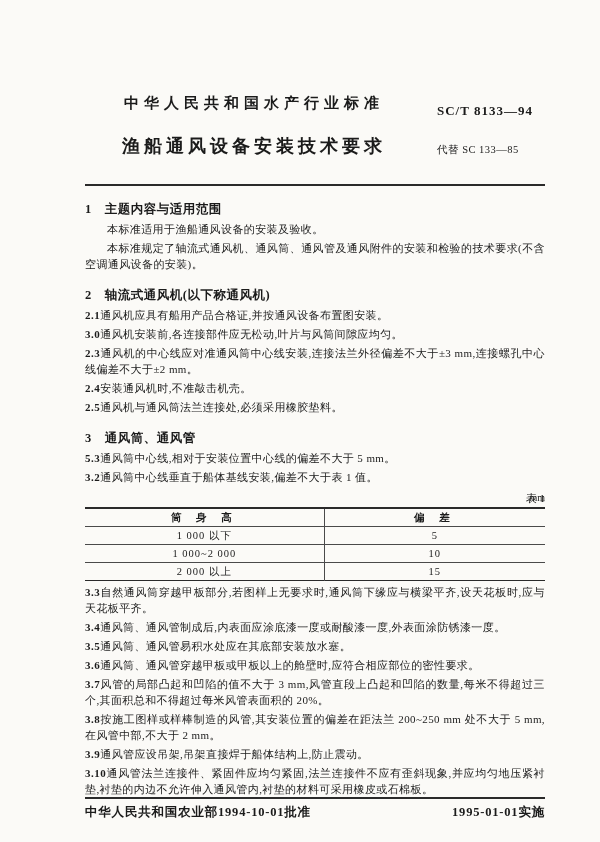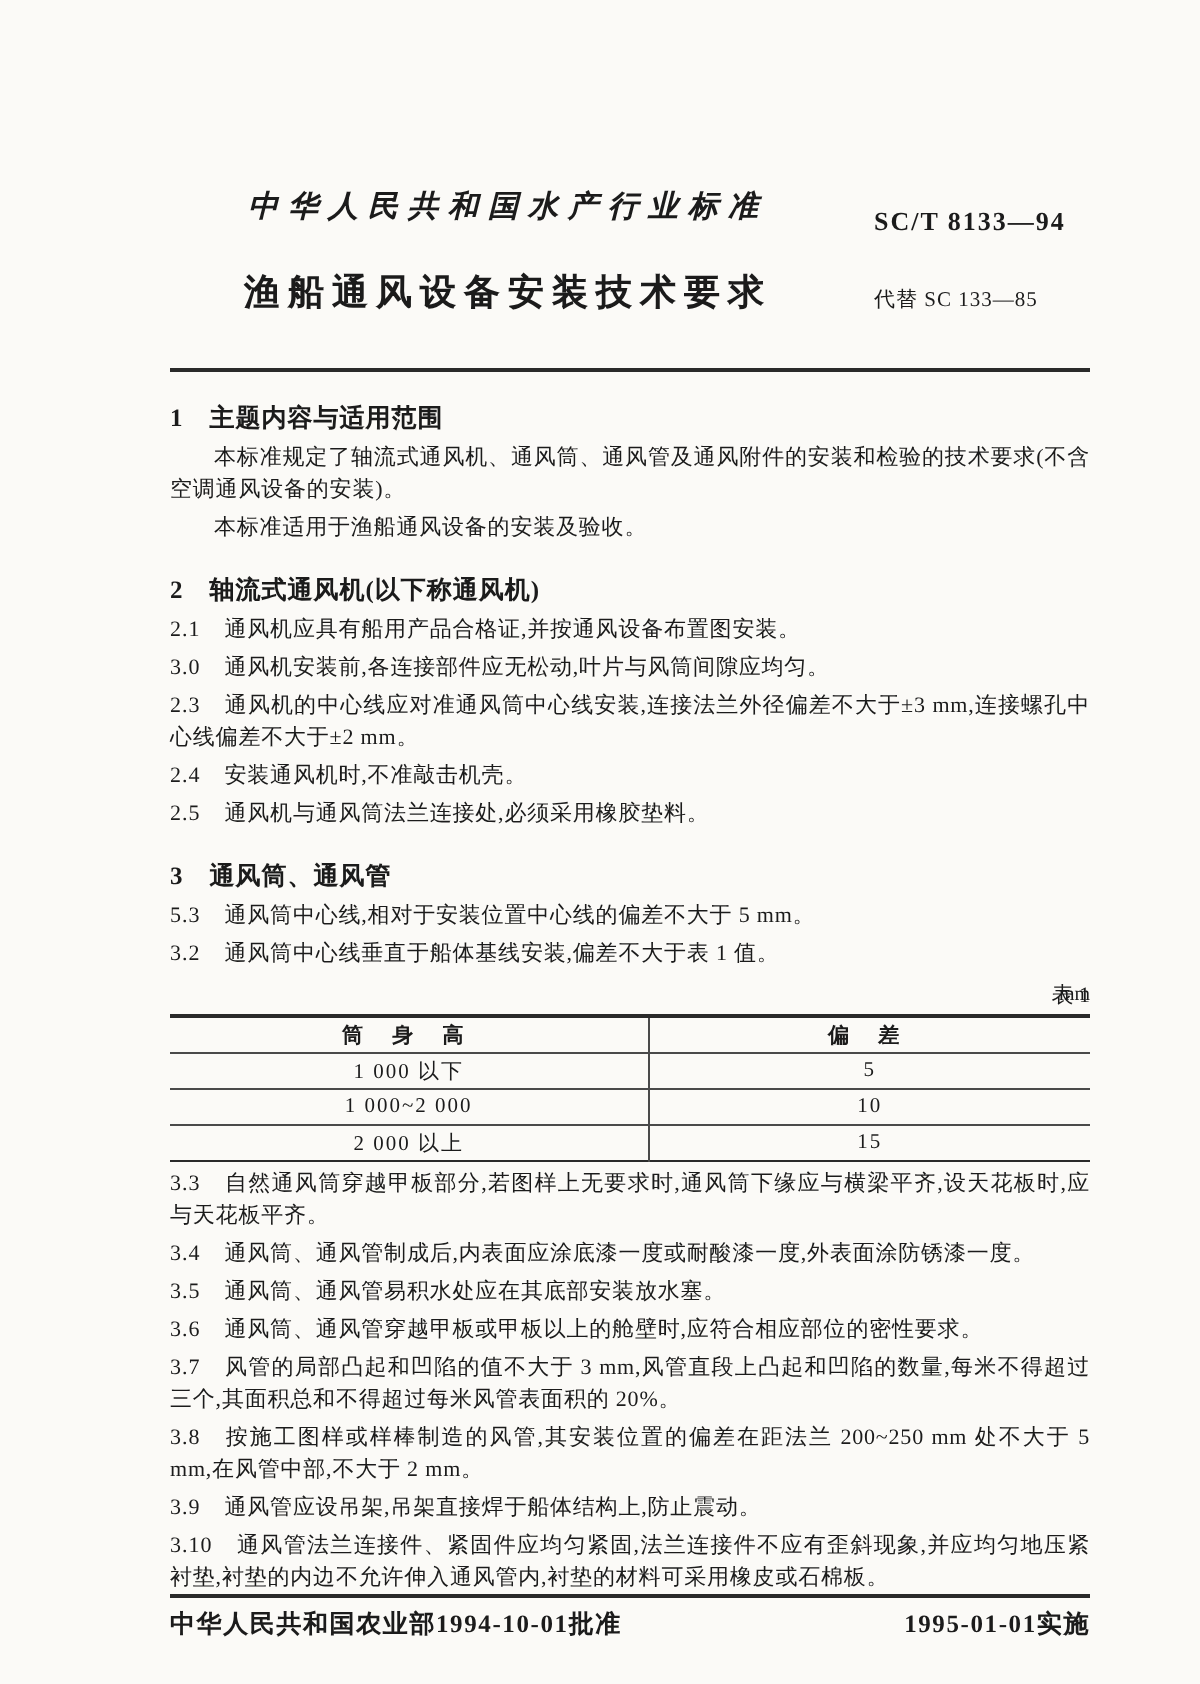--- a/index.html
+++ b/index.html
@@ -14,21 +14,20 @@
     width: 600px; height: 842px;
     padding: 94px 55px 26px 85px;
     display: flex; flex-direction: column;
   }
   
   .hdr { display: flex; align-items: flex-start; }
   .hdr-left { flex: 1 1 auto; text-align: center; padding-right: 14px; }
   .doc-type {
     font-size: 15px; font-weight: bold; letter-spacing: 5px;
     white-space: nowrap;
-    font-style: italic;
   }
   .doc-title {
     margin-top: 21px;
     font-size: 18px; font-weight: bold; letter-spacing: 4px;
     white-space: nowrap;
   }
   .hdr-right { width: 108px; flex: 0 0 auto; text-align: left; }
   .std-no {
     margin-top: 9px;
     font-size: 13px; font-weight: bold; letter-spacing: 1px;
@@ -51,22 +50,21 @@
   }
   .sec-h .sec-no { margin-right: 13px; font-weight: bold; }
   p.body-p {
     margin: 3px 0 0 0;
     font-size: 11px; line-height: 16px;
     letter-spacing: 0.4px;
     text-align: justify;
   }
   p.indent { text-indent: 2em; }
   p.clause .cno {
-    font-weight: normal;
-    margin-right: 12px;
+    font-weight: bold;
     letter-spacing: 0.5px;
   }
   
   .tbl-cap {
     position: relative;
     margin-top: 5px;
     font-size: 11px;
     text-align: right;
     height: 16px; line-height: 16px;
   }
@@ -115,22 +113,22 @@
     <div class="hdr-right">
       <div class="std-no">SC/T 8133—94</div>
       <div class="replaces">代替 SC 133—85</div>
     </div>
   </div>
   <div class="rule"></div>
 
   <div class="sec-h">
     <span class="sec-no">1</span><span>主题内容与适用范围</span>
   </div>
+  <p class="body-p indent">本标准适用于渔船通风设备的安装及验收。</p>
   <p class="body-p indent">本标准规定了轴流式通风机、通风筒、通风管及通风附件的安装和检验的技术要求(不含空调通风设备的安装)。</p>
-  <p class="body-p indent">本标准适用于渔船通风设备的安装及验收。</p>
 
   <div class="sec-h">
     <span class="sec-no">2</span><span>轴流式通风机(以下称通风机)</span>
   </div>
   <p class="body-p clause"><span class="cno">2.1</span><span>通风机应具有船用产品合格证,并按通风设备布置图安装。</span></p>
   <p class="body-p clause"><span class="cno">3.0</span><span>通风机安装前,各连接部件应无松动,叶片与风筒间隙应均匀。</span></p>
   <p class="body-p clause"><span class="cno">2.3</span><span>通风机的中心线应对准通风筒中心线安装,连接法兰外径偏差不大于±3 mm,连接螺孔中心线偏差不大于±2 mm。</span></p>
   <p class="body-p clause"><span class="cno">2.4</span><span>安装通风机时,不准敲击机壳。</span></p>
   <p class="body-p clause"><span class="cno">2.5</span><span>通风机与通风筒法兰连接处,必须采用橡胶垫料。</span></p>
 

